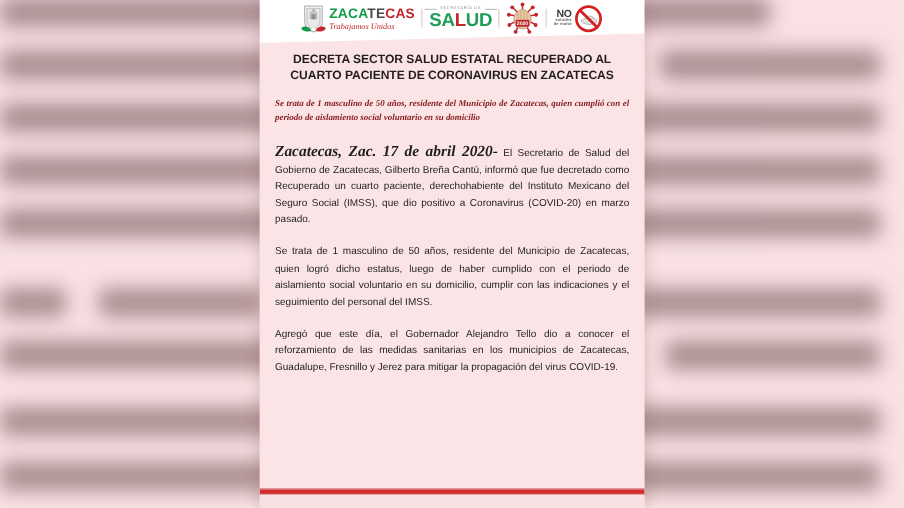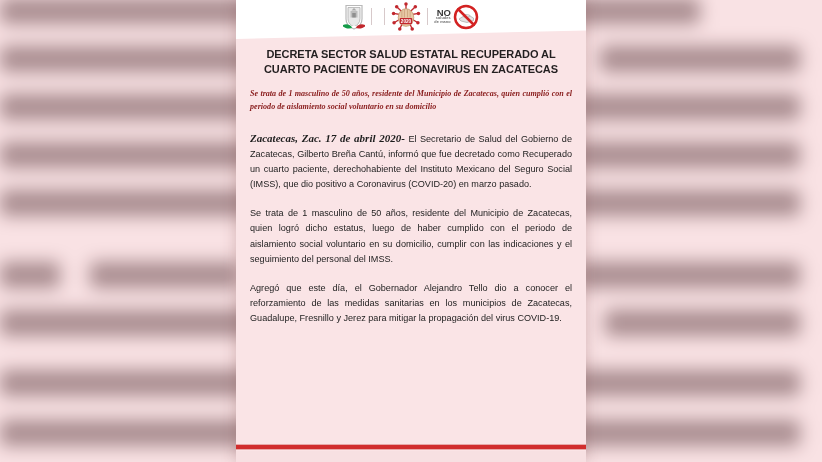--- a/index.html
+++ b/index.html
@@ -182,21 +182,21 @@
     color: #1d1d1d;
     text-align: justify;
     margin-top: 14px;
     padding: 0 1px;
   }
   .para.first { margin-top: 18px; }
   .para .dateline {
     font-weight: bold;
     font-style: italic;
     font-family: "Liberation Serif", serif;
-    font-size: 11px;
+    font-size: 14px;
   }
 
   #bottom-rule {
     position: absolute;
     left: 0;
     right: 0;
     top: 444px;
     height: 6px;
     background: #d12d2d;
     border-top: 1px solid #e8a7a7;
@@ -254,25 +254,35 @@
         <svg class="zac-shield" viewBox="0 0 44 52">
           <path d="M6 3 H38 V30 C38 41 30 47 22 50 C14 47 6 41 6 30 Z" fill="#ffffff" stroke="#b9b9b9" stroke-width="2.4"></path>
           <path d="M10 7 H34 V29 C34 38 28 43 22 45.5 C16 43 10 38 10 29 Z" fill="#e9e9e9" stroke="#a8a8a8" stroke-width="1.4"></path>
           <rect x="15" y="14" width="14" height="13" fill="#bdbdbd"></rect>
           <rect x="18.5" y="18" width="7" height="9" fill="#8f8f8f"></rect>
           <path d="M22 8 L27 13 H17 Z" fill="#a9a9a9"></path>
           <path d="M0 42 C8 38 14 42 20 47 C13 51 5 49 0 45 Z" fill="#149b48"></path>
           <path d="M44 42 C36 38 30 42 24 47 C31 51 39 49 44 45 Z" fill="#c1272d"></path>
           <path d="M16 45 C19 43 25 43 28 45 C25 49 19 49 16 45 Z" fill="#ffffff"></path>
         </svg>
+        <div class="zac-text">
+          <div class="zac-word"><span class="g">ZACA</span><span class="k">TE</span><span class="r">CAS</span></div>
+          <div class="zac-sub">Trabajamos Unidos</div>
+        </div>
       </div>
     </div>
 
     <div class="logo-divider"></div>
 
+    <div class="logo-slot">
+      <div class="salud-logo">
+        <div class="salud-kicker">SECRETARÍA DE</div>
+        <div class="salud-word"><span class="a">SA</span><span class="b">L</span><span class="c">UD</span></div>
+      </div>
+    </div>
 
     <div class="logo-divider"></div>
 
     <div class="logo-slot">
       <svg class="virus-icon" viewBox="0 0 56 56">
         <g stroke="#c1272d" stroke-width="2.6" stroke-linecap="round">
           <line x1="28" y1="26" x2="28" y2="4"></line>
             <line x1="28" y1="26" x2="46" y2="9"></line>
           <line x1="28" y1="26" x2="52" y2="22"></line>
             <line x1="28" y1="26" x2="51" y2="40"></line>

